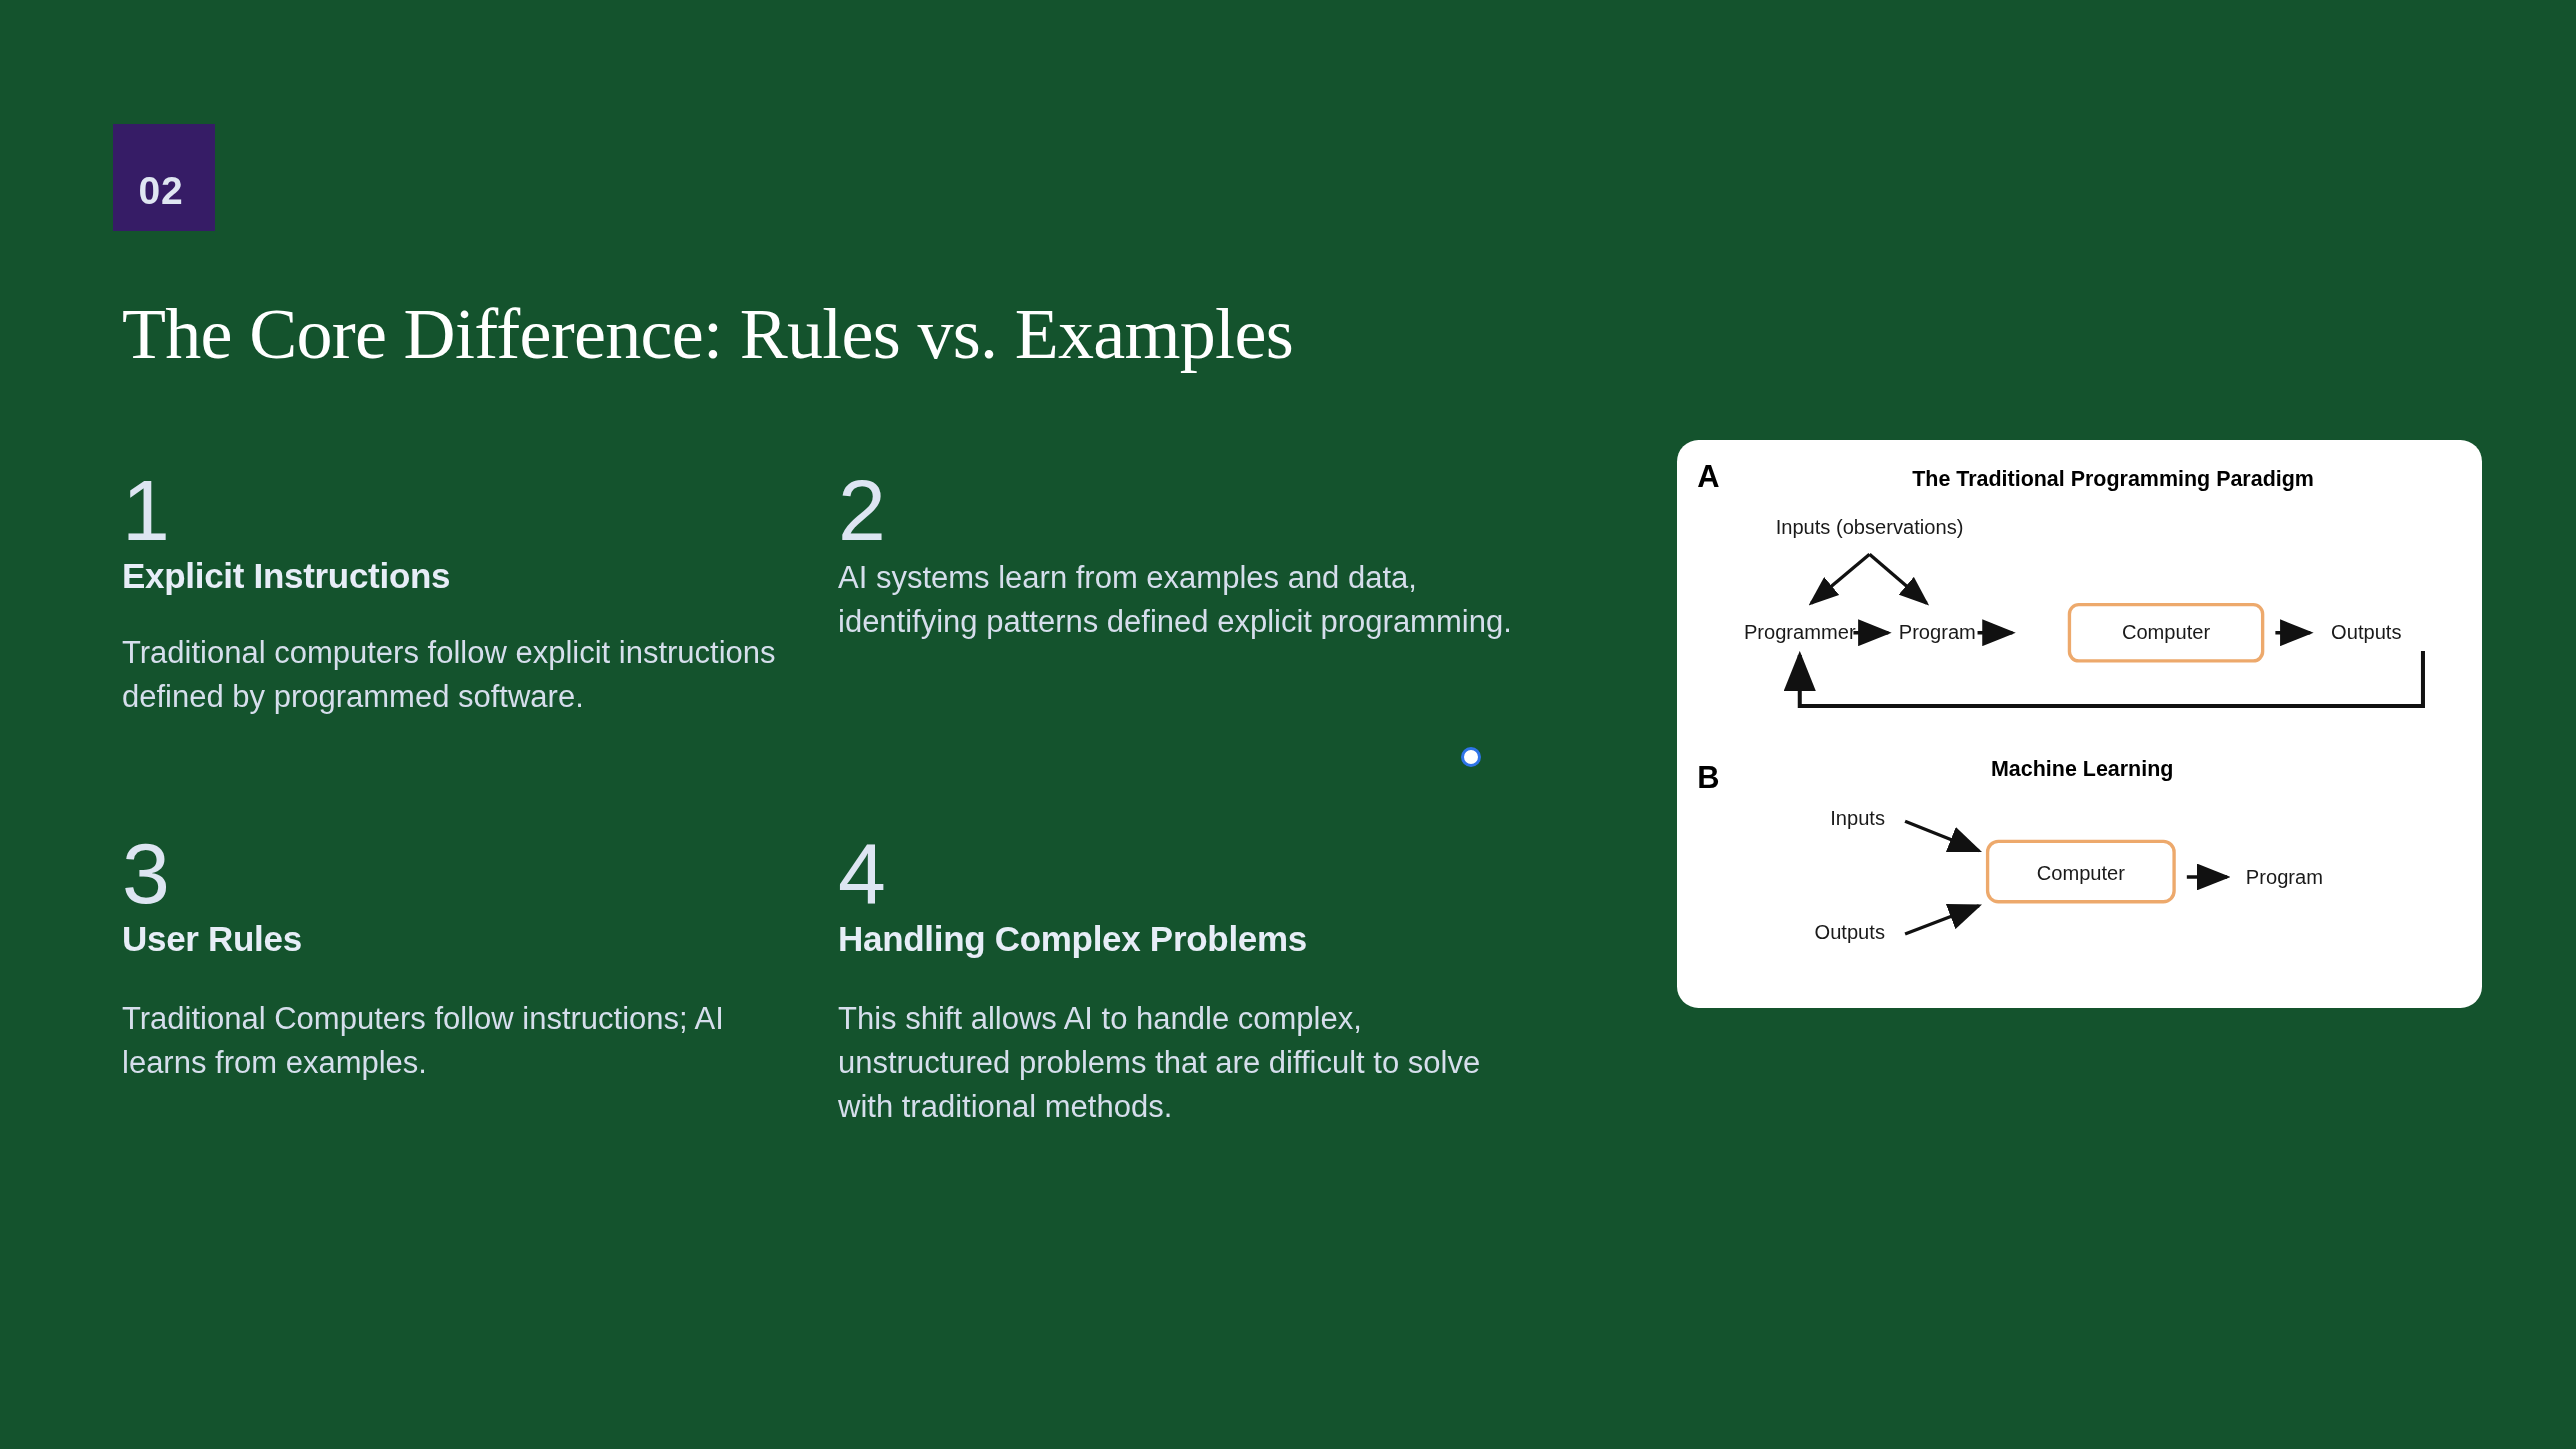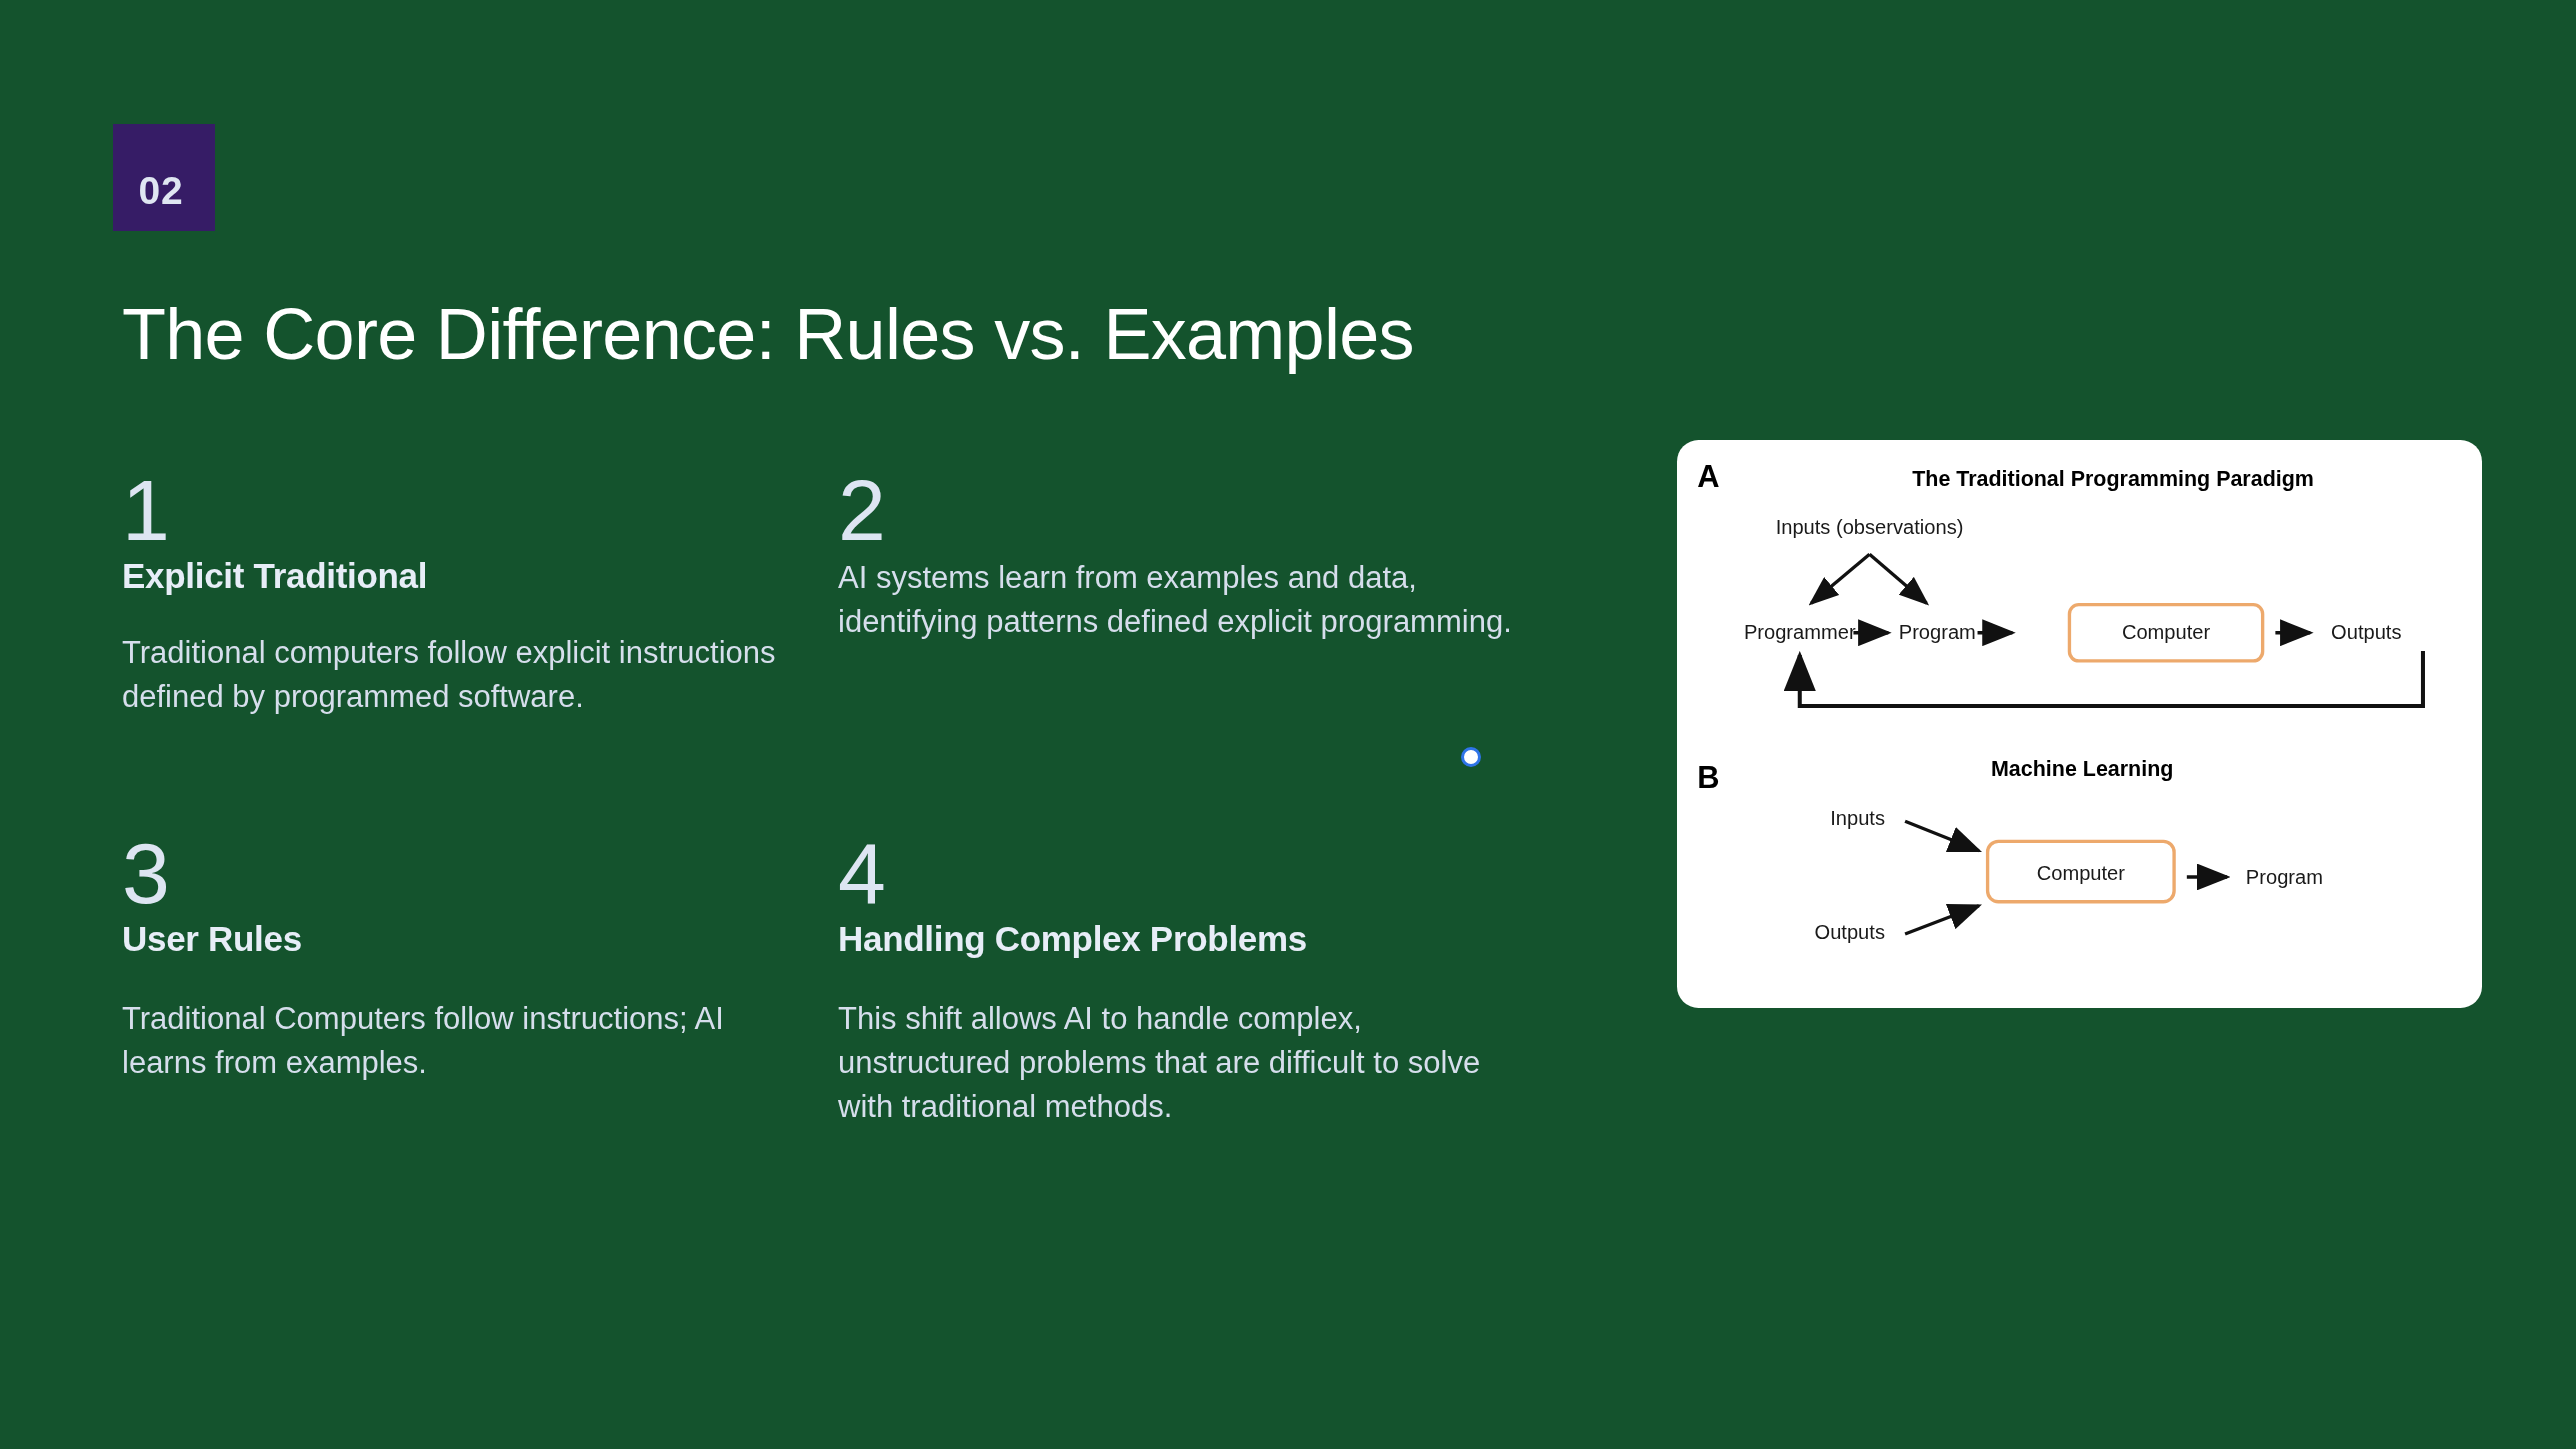--- a/index.html
+++ b/index.html
@@ -50,20 +50,21 @@
   .slide-title {
     position: absolute;
     left: 122px;
     top: 295px;
     color: #FFFFFF;
     font-size: 72px;
     font-weight: 400;
     letter-spacing: -0.7px;
     line-height: 1.1;
     white-space: nowrap;
+    font-family: Liberation Serif, serif;
   }
 
   
   .points {
     position: absolute;
     left: 122px;
     top: 470px;
     width: 1409px;
     display: grid;
     grid-template-columns: 716px 692px;
@@ -164,21 +165,21 @@
   <div class="badge">
     <span class="badge-label">02</span>
   </div>
 
   <h1 class="slide-title">The Core Difference: Rules vs. Examples</h1>
 
   <div class="points">
 
     <div class="point">
       <div class="point-num">1</div>
-      <div class="point-title">Explicit Traditional</div>
+      <div class="point-title">Explicit Instructions</div>
       <div class="point-body">Traditional computers follow explicit instructions defined by programmed software.</div>
     </div>
 
     <div class="point">
       <div class="point-num">2</div>
       <div class="point-body">AI systems learn from examples and data, identifying patterns defined explicit programming.</div>
     </div>
 
     <div class="point tight">
       <div class="point-num">3</div>

